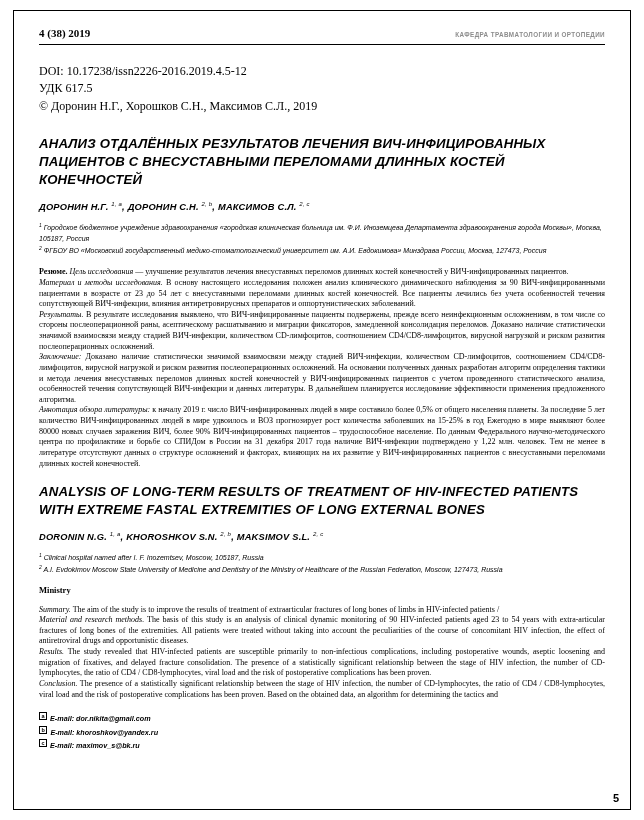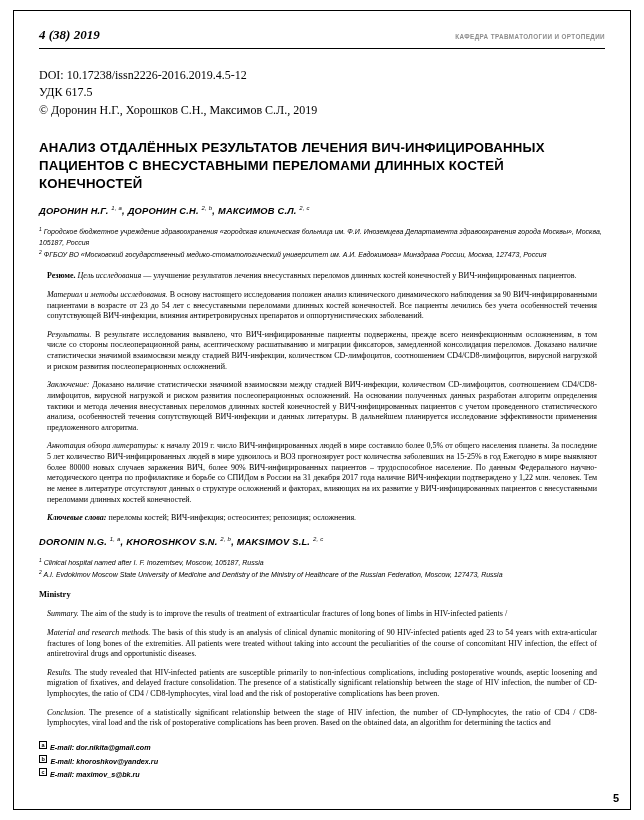--- a/index.html
+++ b/index.html
@@ -8,43 +8,43 @@
     font-family:"Liberation Serif", serif; color:#000;
     -webkit-font-smoothing:antialiased;
   }
   .frame {
     position:absolute; top:10px; bottom:10px; left:13px; right:13px;
     border:1px solid #000;
     padding:16px 25px 12px 25px;
     overflow:hidden;
   }
   .hdr { display:flex; justify-content:space-between; align-items:baseline; }
-  .hdr-issue { font-weight:bold; font-size:13px;font-style:italic; }
+  .hdr-issue { font-weight:bold; font-size:11px; }
   .hdr-journal {
     font-family:"Liberation Sans", sans-serif;
     font-size:6.3px; color:#8c8c8c; font-weight:bold; letter-spacing:.4px;
   }
   .hdr-rule { border:none; border-top:1px solid #000; margin:5px 0 18px 0; }
   .meta { font-size:12px; line-height:1.45; }
   .title {
     font-family:"Liberation Sans", sans-serif; font-weight:bold;
-    font-size:13.2px; line-height:1.36; letter-spacing:.2px; margin-top:20px;
+    font-size:13.2px; line-height:1.36; letter-spacing:.2px; margin-top:20px;font-style:italic;
   }
   .authors {
     margin-top:12px; font-family:"Liberation Sans", sans-serif;
     font-style:italic; font-weight:bold; font-size:9.3px; letter-spacing:.2px;
   }
   .authors sup { font-size:6px; font-weight:normal; }
   .affils {
     margin-top:10px; font-family:"Liberation Sans", sans-serif;
     font-style:italic; font-size:7px; line-height:1.55;
   }
   .affils sup { font-size:5px; }
   .abstract { margin-top:10px; font-size:8px; line-height:1.33; text-align:justify; }
-  .abstract p { margin:8px; }
+  .abstract p { margin:0; }
   .kw-label { font-weight:bold; font-style:italic; }
   .en-title { margin-top:14px; }
   .abstract-h { margin-top:8px; font-size:8.5px; font-weight:bold; }
   .footnotes {
     margin-top:12px; font-family:"Liberation Sans", sans-serif;
     font-size:7.2px; font-style:italic; font-weight:bold; line-height:1.7;
   }
   .footnotes sup {
     font-size:5.5px; font-style:normal; border:1px solid #000;
     padding:0 1.5px; margin-right:3px; display:inline-block; line-height:1.1;
@@ -81,23 +81,23 @@
     <div><sup>1</sup> <span>Городское бюджетное учреждение здравоохранения «городская клиническая больница им. Ф.И. Иноземцева Департамента здравоохранения города Москвы», Москва, 105187, Россия</span></div>
     <div><sup>2</sup> <span>ФГБОУ ВО «Московский государственный медико-стоматологический университет им. А.И. Евдокимова» Минздрава России, Москва, 127473, Россия</span></div>
   </div>
 
   <div class="abstract">
     <p><b>Резюме.</b> <i>Цель исследования</i> <span>— улучшение результатов лечения внесуставных переломов длинных костей конечностей у ВИЧ-инфицированных пациентов.</span></p>
     <p><i>Материал и методы исследования.</i> <span>В основу настоящего исследования положен анализ клинического динамического наблюдения за 90 ВИЧ-инфицированными пациентами в возрасте от 23 до 54 лет с внесуставными переломами длинных костей конечностей. Все пациенты лечились без учета особенностей течения сопутствующей ВИЧ-инфекции, влияния антиретровирусных препаратов и оппортунистических заболеваний.</span></p>
     <p><i>Результаты.</i> <span>В результате исследования выявлено, что ВИЧ-инфицированные пациенты подвержены, прежде всего неинфекционным осложнениям, в том числе со стороны послеоперационной раны, асептическому расшатыванию и миграции фиксаторов, замедленной консолидация переломов. Доказано наличие статистически значимой взаимосвязи между стадией ВИЧ-инфекции, количеством CD-лимфоцитов, соотношением CD4/CD8-лимфоцитов, вирусной нагрузкой и риском развития послеоперационных осложнений.</span></p>
     <p><i>Заключение:</i> <span>Доказано наличие статистически значимой взаимосвязи между стадией ВИЧ-инфекции, количеством CD-лимфоцитов, соотношением CD4/CD8-лимфоцитов, вирусной нагрузкой и риском развития послеоперационных осложнений. На основании полученных данных разработан алгоритм определения тактики и метода лечения внесуставных переломов длинных костей конечностей у ВИЧ-инфицированных пациентов с учетом проведенного статистического анализа, особенностей течения сопутствующей ВИЧ-инфекции и данных литературы. В дальнейшем планируется исследование эффективности применения предложенного алгоритма.</span></p>
     <p><i>Аннотация обзора литературы:</i> <span>к началу 2019 г. число ВИЧ-инфицированных людей в мире составило более 0,5% от общего населения планеты. За последние 5 лет количество ВИЧ-инфицированных людей в мире удвоилось и ВОЗ прогнозирует рост количества заболевших на 15-25% в год Ежегодно в мире выявляют более 80000 новых случаев заражения ВИЧ, более 90% ВИЧ-инфицированных пациентов – трудоспособное население. По данным Федерального научно-методического центра по профилактике и борьбе со СПИДом в России на 31 декабря 2017 года наличие ВИЧ-инфекции подтверждено у 1,22 млн. человек. Тем не менее в литературе отсутствуют данных о структуре осложнений и факторах, влияющих на их развитие у ВИЧ-инфицированных пациентов с внесуставными переломами длинных костей конечностей.</span></p>
-    <p><span class="kw-label">Ключевые слова:</span> <span>переломы костей; ВИЧ-инфекция; остеосинтез; репозиция; осложнения.</span></p>
   </div>
 
+  <div class="title en-title">ANALYSIS OF LONG-TERM RESULTS OF TREATMENT OF HIV-INFECTED PATIENTS WITH EXTREME FASTAL EXTREMITIES OF LONG EXTERNAL BONES</div>
 
   <div class="authors">
     <span><span>DORONIN N.G.</span> <sup>1, a</sup><span>, </span></span><span><span>KHOROSHKOV S.N.</span> <sup>2, b</sup><span>, </span></span><span><span>MAKSIMOV S.L.</span> <sup>2, c</sup></span>
   </div>
 
   <div class="affils">
     <div><sup>1</sup> <span>Clinical hospital named after I. F. Inozemtsev, Moscow, 105187, Russia</span></div>
     <div><sup>2</sup> <span>A.I. Evdokimov Moscow State University of Medicine and Dentistry of the Ministry of Healthcare of the Russian Federation, Moscow, 127473, Russia</span></div>
   </div>
 

